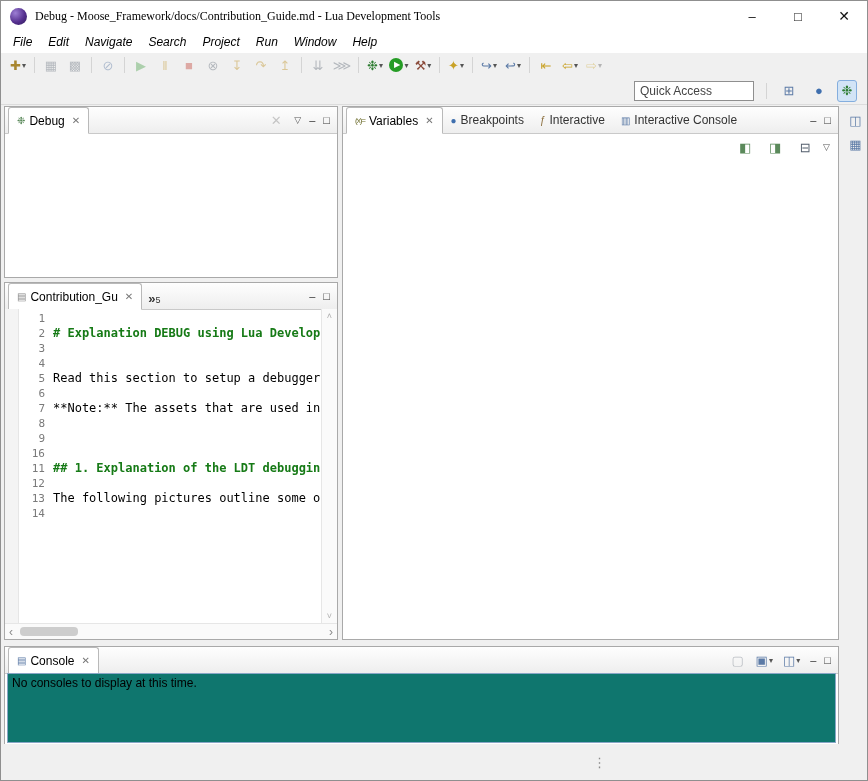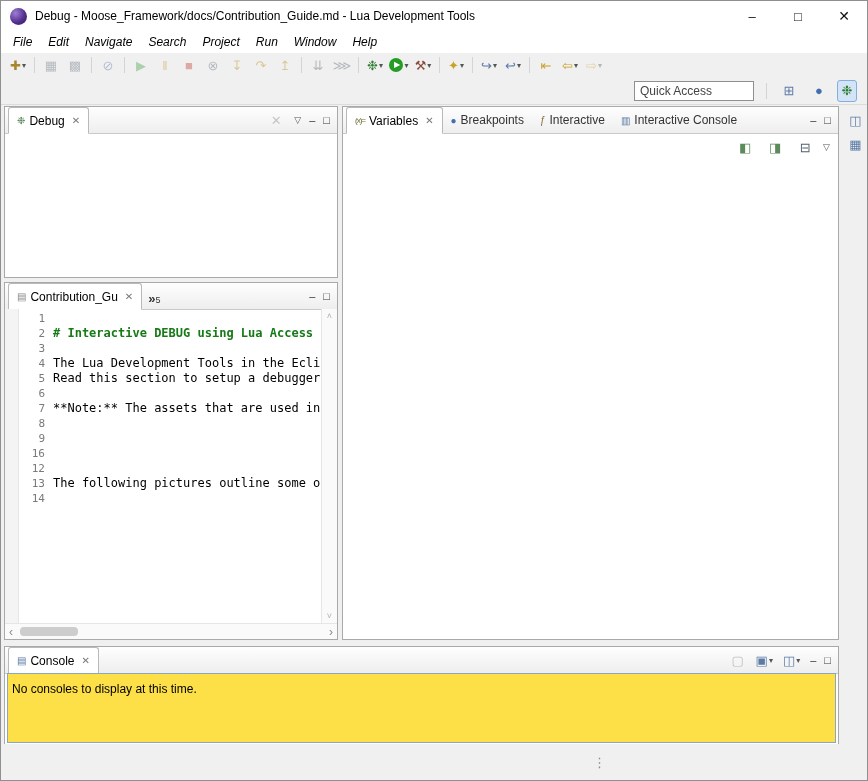--- a/index.html
+++ b/index.html
@@ -5,21 +5,21 @@
   html,body { margin:0; padding:0; background:#cfcfcf; }
   .win {
     position:relative; width:868px; height:781px; background:#f0f0f0;
     font-family:"Liberation Sans", sans-serif; font-size:12px; color:#000;
     overflow:hidden; border:1px solid #8f8f8f; box-sizing:border-box;
   }
   
   .titlebar { height:30px; background:#ffffff; display:flex; align-items:center; padding-left:9px; }
   .app-icon { width:17px; height:17px; border-radius:50%; flex:none; margin-right:8px;
     background:radial-gradient(circle at 32% 30%, #9d7fd4, #55308f 55%, #2c1954 100%); }
-  .title { font-size:12px; white-space:nowrap; }
+  .title { font-size:12px; white-space:nowrap;font-family:Liberation Serif, serif; }
   .win-controls { margin-left:auto; display:flex; height:100%; }
   .wc { width:46px; display:flex; align-items:center; justify-content:center; font-size:13px; color:#111; }
   .wc.close { font-size:14px; }
   
   .menubar { height:22px; background:#ffffff; display:flex; align-items:center; padding-left:4px; }
   .menu-item { padding:3px 8px;font-style:italic; }
   
   .toolbar { height:24px; display:flex; align-items:center; padding:0 5px; background:#f0f0f0; }
   .tbi { height:22px; min-width:20px; padding:0 2px; display:inline-flex; align-items:center;
     justify-content:center; border-radius:3px; }
@@ -70,21 +70,21 @@
   .vscroll { width:15px; flex:none; border-left:1px solid #e6e6e6; background:#fafafa;
     display:flex; flex-direction:column; align-items:center; justify-content:space-between;
     color:#b0b0b0; font-size:9px; padding:2px 0; }
   .hscroll { position:absolute; left:0; right:0; bottom:0; height:16px; border-top:1px solid #e6e6e6;
     background:#fafafa; display:flex; align-items:center; color:#8a8a8a; font-size:12px;
     padding:0 4px; box-sizing:border-box; }
   .hthumb { width:58px; height:9px; background:#cdcdcd; border-radius:4px; margin-left:7px; }
   .hspacer { flex:1; }
   
   .cbody { position:absolute; top:26px; left:2px; right:2px; bottom:2px; border:1px solid #88a6c6;
-    background:#fde047; padding:8px 4px; font-size:12px; box-sizing:border-box; }
+    background:#0f766e; padding:2px 4px; font-size:12px; box-sizing:border-box; }
   
   .right-trim { position:absolute; left:842px; top:105px; width:25px; height:640px;
     display:flex; flex-direction:column; align-items:center; gap:6px; padding-top:5px; box-sizing:border-box; }
   .right-trim .tbi { min-width:18px; height:18px; }
   .statusbar { position:absolute; left:0; right:0; bottom:0; height:36px; background:#f0f0f0; }
   .grip { position:absolute; left:592px; top:11px; color:#8a8a8a; font-size:13px; }
 </style>
 </head>
 <body>
 
@@ -288,29 +288,30 @@
       </span>
       <div class="hdr-actions">
         <span class="hbtn">–</span>
         <span class="hbtn">□</span>
       </div>
     </div>
     <div class="ebody">
       <div class="annot"></div>
       <div class="elines">
           <div class="eline"><span class="ln">1</span><span class="ltext"></span></div>
-          <div class="eline head"><span class="ln">2</span><span class="ltext"># Interactive DEBUG using Lua Access</span></div>
+          <div class="eline head"><span class="ln">2</span><span class="ltext"># Explanation DEBUG using Lua Develop</span></div>
           <div class="eline"><span class="ln">3</span><span class="ltext"></span></div>
-          <div class="eline"><span class="ln">4</span><span class="ltext">The Lua Development Tools in the Ecli</span></div>
+          <div class="eline"><span class="ln">4</span></div>
           <div class="eline"><span class="ln">5</span><span class="ltext">Read this section to setup a debugger</span></div>
           <div class="eline"><span class="ln">6</span><span class="ltext"></span></div>
           <div class="eline"><span class="ln">7</span><span class="ltext">**Note:** The assets that are used in</span></div>
           <div class="eline"><span class="ln">8</span></div>
           <div class="eline"><span class="ln">9</span><span class="ltext"></span></div>
           <div class="eline"><span class="ln">16</span><span class="ltext"></span></div>
+          <div class="eline head"><span class="ln">11</span><span class="ltext">## 1. Explanation of the LDT debuggin</span></div>
           <div class="eline"><span class="ln">12</span><span class="ltext"></span></div>
           <div class="eline"><span class="ln">13</span><span class="ltext">The following pictures outline some o</span></div>
           <div class="eline"><span class="ln">14</span><span class="ltext"></span></div>
         </div>
       <div class="vscroll">
         <span>˄</span>
         <span>˅</span>
       </div>
     </div>
     <div class="hscroll">

